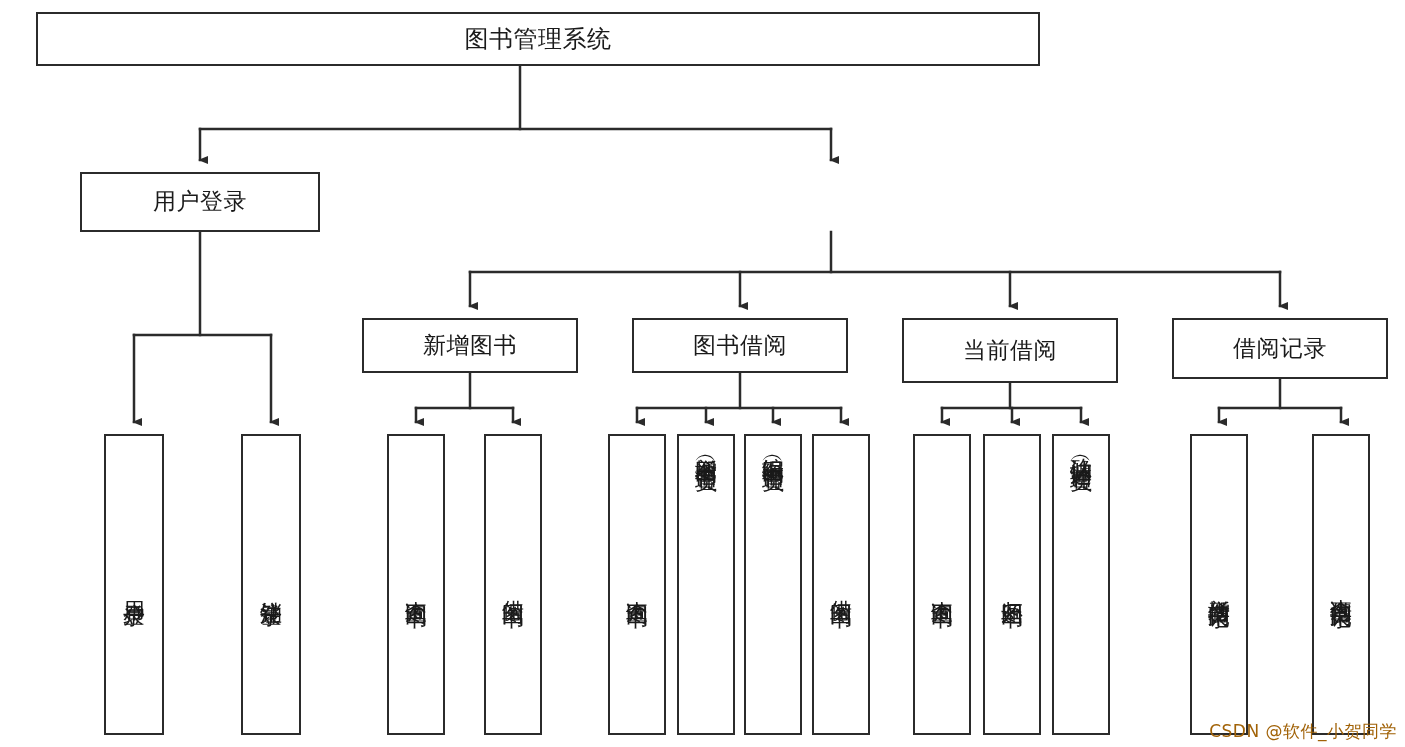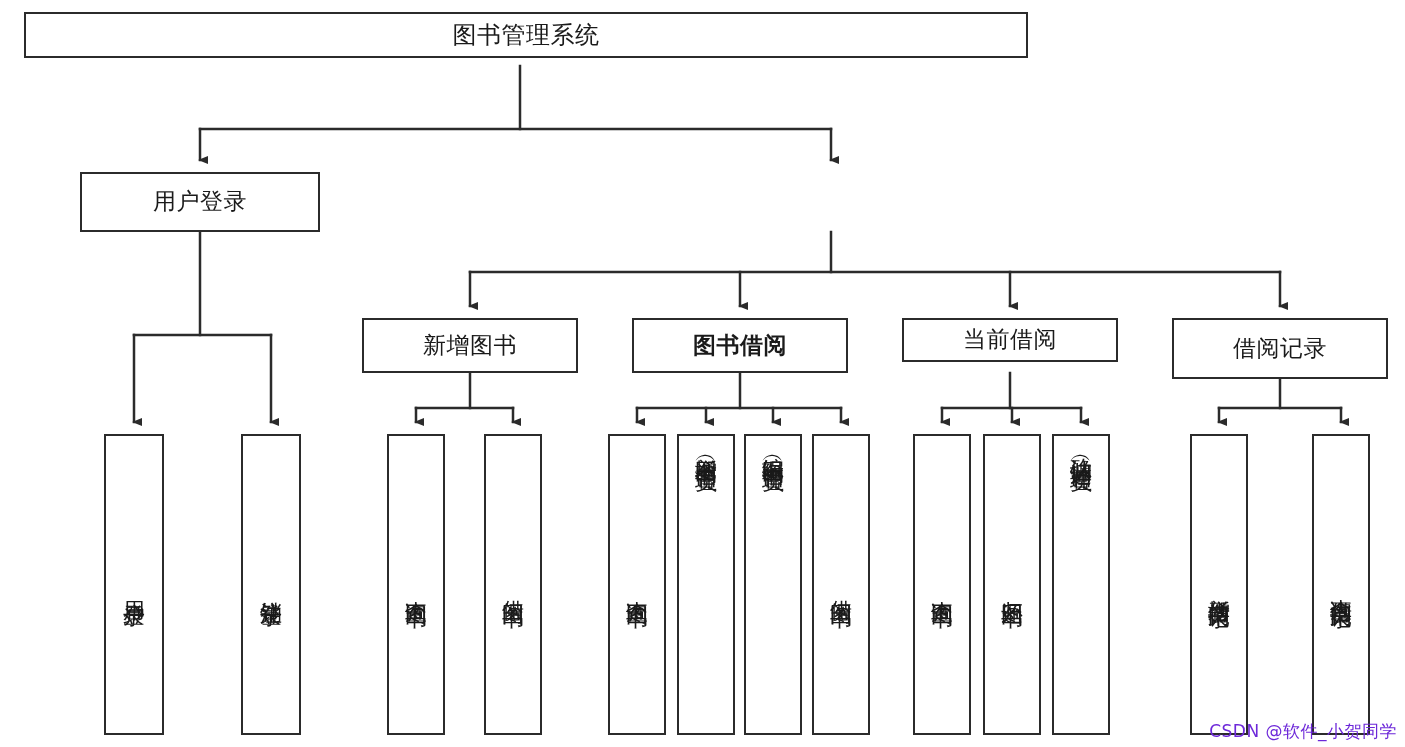--- a/index.html
+++ b/index.html
@@ -65,21 +65,21 @@
     color: #1a1a1a;
   }
   .vtext.centered {
     align-self: center;
   }
   .watermark {
     position: absolute;
     right: 8px;
     bottom: 4px;
     font-size: 17px;
-    color: #6d28d9;
+    color: #a16207;
     white-space: nowrap;
     letter-spacing: 0.5px;
   }
 </style>
 </head>
 <body>
 
 <div id="canvas">
 
   <svg class="edges" viewBox="0 0 1405 747" xmlns="http://www.w3.org/2000/svg">
@@ -130,35 +130,35 @@
       <path d="M 1012 408 L 1012 422" marker-end="url(#arrow)"></path>
       <path d="M 1081 408 L 1081 422" marker-end="url(#arrow)"></path>
 
       <path d="M 1280 373 L 1280 408"></path>
       <path d="M 1219 408 L 1341 408"></path>
       <path d="M 1219 408 L 1219 422" marker-end="url(#arrow)"></path>
       <path d="M 1341 408 L 1341 422" marker-end="url(#arrow)"></path>
     </g>
   </svg>
 
-  <div class="node node-root" style="left:24px; top:12px; width:1004px; height:46px;">
+  <div class="node node-root" style="left:36px; top:12px; width:1004px; height:54px;">
     <span class="node-h">图书管理系统</span>
   </div>
 
   <div class="node" style="left:80px; top:172px; width:240px; height:60px;">
     <span class="node-h">用户登录</span>
   </div>
 
   <div class="node" style="left:362px; top:318px; width:216px; height:55px;">
     <span class="node-h">新增图书</span>
   </div>
-  <div class="node" style="left:632px; top:318px; width:216px; height:55px;font-weight:bold;">
+  <div class="node" style="left:632px; top:318px; width:216px; height:55px;">
     <span class="node-h">图书借阅</span>
   </div>
-  <div class="node" style="left:902px; top:318px; width:216px; height:44px;">
+  <div class="node" style="left:902px; top:318px; width:216px; height:65px;">
     <span class="node-h">当前借阅</span>
   </div>
   <div class="node" style="left:1172px; top:318px; width:216px; height:61px;">
     <span class="node-h">借阅记录</span>
   </div>
 
   <div class="node-v" style="left:104px; top:434px; width:60px; height:301px;">
     <span class="vtext centered">用户登录</span>
   </div>
   <div class="node-v" style="left:241px; top:434px; width:60px; height:301px;">

